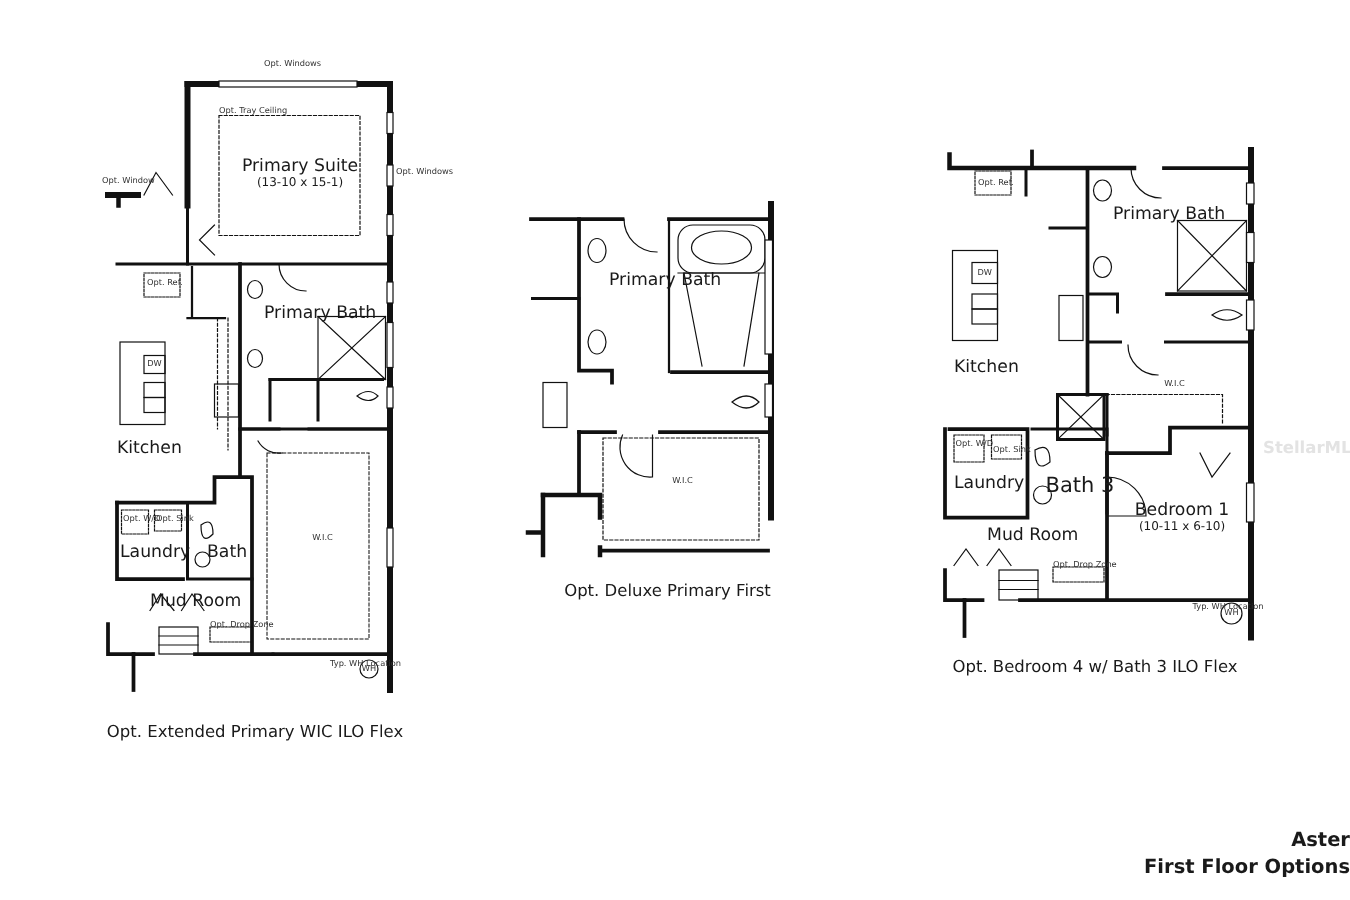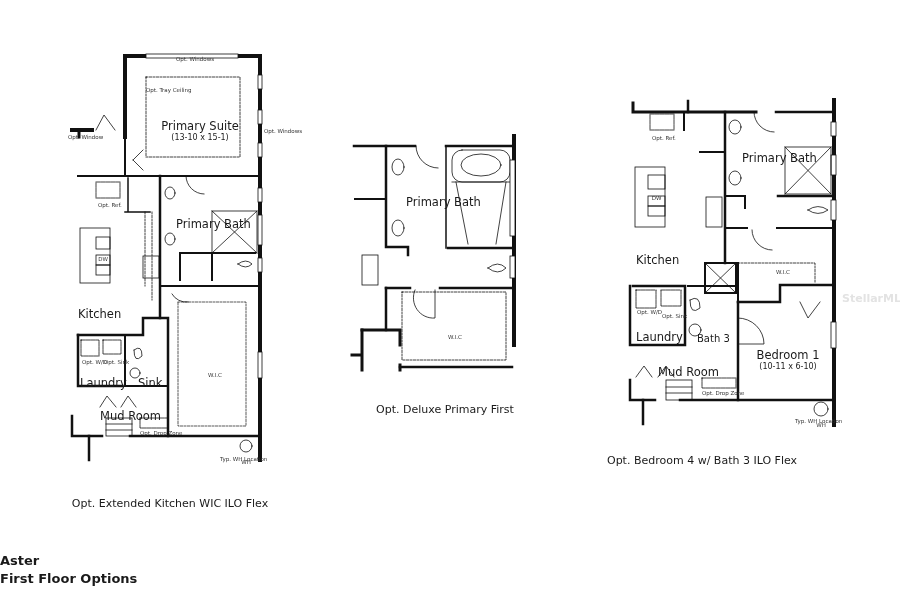--- a/index.html
+++ b/index.html
@@ -1,23 +1,23 @@
 <!DOCTYPE html>
 <html><head>
 <meta charset="utf-8">
 <style>
   html, body { margin:0; padding:0; background:#ffffff; }
   body { width:900px; height:600px; position:relative; overflow:hidden; font-family:"Liberation Sans", sans-serif; color:#1a1a1a; }
   svg { position:absolute; left:0; top:0; }
-  .lbl { position:absolute; white-space:nowrap; font-family:"DejaVu Sans", sans-serif; color:#1a1a1a; line-height:1.1; text-align:center;margin-top:16px; }
+  .lbl { position:absolute; white-space:nowrap; font-family:"DejaVu Sans", sans-serif; color:#1a1a1a; line-height:1.1; text-align:center; }
   .room { font-size:11.5px; }
   .room-sm { font-size:8px; }
   .tiny { font-size:5.5px; color:#333; }
   .caption { font-size:11px; }
-  .title { position:absolute; left:0; width:900px; text-align:left; font-family:"DejaVu Sans", sans-serif; font-weight:bold; font-size:13px; line-height:17px; }
+  .title { position:absolute; left:0; width:900px; text-align:right; font-family:"DejaVu Sans", sans-serif; font-weight:bold; font-size:13px; line-height:17px; }
   .wm { position:absolute; font-size:11px; color:#e3e3e3; font-family:"DejaVu Sans", sans-serif; font-weight:bold; }
 </style>
 </head>
 <body>
 
 <svg width="900" height="600">
   <g fill="none" stroke="#111" stroke-linecap="square">
 
     <g>
 
@@ -216,49 +216,49 @@
   <div class="lbl tiny" style="left:68px;top:118px;width:28px;">Opt. Window</div>
   <div class="lbl tiny" style="left:264px;top:112px;width:30px;">Opt. Windows</div>
   <div class="lbl tiny" style="left:98px;top:186px;width:20px;">Opt. Ref.</div>
   <div class="lbl room" style="left:176px;top:202px;width:40px;">Primary Bath</div>
   <div class="lbl tiny" style="left:96px;top:240px;width:14px;">DW</div>
   <div class="lbl room" style="left:78px;top:292px;text-align:left;">Kitchen</div>
   <div class="lbl tiny" style="left:200px;top:356px;width:30px;">W.I.C</div>
   <div class="lbl tiny" style="left:82px;top:343px;width:16px;">Opt. W/D</div>
   <div class="lbl tiny" style="left:104px;top:343px;width:16px;">Opt. Sink</div>
   <div class="lbl room" style="left:80px;top:361px;text-align:left;">Laundry</div>
-  <div class="lbl room" style="left:138px;top:361px;text-align:left;">Sink</div>
+  <div class="lbl room" style="left:138px;top:361px;text-align:left;">Bath</div>
   <div class="lbl room" style="left:100px;top:394px;text-align:left;">Mud Room</div>
   <div class="lbl tiny" style="left:140px;top:414px;width:28px;">Opt. Drop Zone</div>
   <div class="lbl tiny" style="left:220px;top:440px;width:22px;">Typ. WH Location</div>
   <div class="lbl tiny" style="left:240px;top:443px;width:12px;">WH</div>
-  <div class="lbl caption" style="left:60px;top:482px;width:220px;">Opt. Extended Kitchen WIC ILO Flex</div>
+  <div class="lbl caption" style="left:60px;top:482px;width:220px;">Opt. Extended Primary WIC ILO Flex</div>
 </div>
 
 <div>
   <div class="lbl room" style="left:406px;top:180px;width:52px;">Primary Bath</div>
   <div class="lbl tiny" style="left:440px;top:318px;width:30px;">W.I.C</div>
   <div class="lbl caption" style="left:350px;top:388px;width:190px;">Opt. Deluxe Primary First</div>
 </div>
 
 <div>
   <div class="lbl tiny" style="left:652px;top:119px;width:20px;">Opt. Ref.</div>
   <div class="lbl room" style="left:742px;top:136px;width:46px;">Primary Bath</div>
   <div class="lbl tiny" style="left:648px;top:179px;width:17px;">DW</div>
   <div class="lbl room" style="left:636px;top:238px;text-align:left;">Kitchen</div>
   <div class="lbl tiny" style="left:768px;top:253px;width:30px;">W.I.C</div>
   <div class="lbl tiny" style="left:637px;top:293px;width:18px;">Opt. W/D</div>
   <div class="lbl tiny" style="left:662px;top:297px;width:18px;">Opt. Sink</div>
   <div class="lbl room" style="left:636px;top:315px;text-align:left;">Laundry</div>
-  <div class="lbl room-sm" style="left:697px;top:317px;text-align:left;font-size:10px;">Bath 3</div>
+  <div class="lbl room-sm" style="left:697px;top:317px;text-align:left;font-size:14px;">Bath 3</div>
   <div class="lbl room" style="left:752px;top:333px;width:72px;">Bedroom 1</div>
   <div class="lbl room-sm" style="left:752px;top:347px;width:72px;">(10-11 x 6-10)</div>
   <div class="lbl room" style="left:658px;top:350px;text-align:left;">Mud Room</div>
   <div class="lbl tiny" style="left:702px;top:374px;width:34px;">Opt. Drop Zone</div>
   <div class="lbl tiny" style="left:795px;top:402px;width:22px;">Typ. WH Location</div>
   <div class="lbl tiny" style="left:815px;top:406px;width:12px;">WH</div>
-  <div class="lbl caption" style="left:592px;top:439px;width:220px;">Opt. Bedroom 4 w/ Bath 3 ILO Flex</div>
+  <div class="lbl caption" style="left:620px;top:439px;width:220px;">Opt. Bedroom 4 w/ Bath 3 ILO Flex</div>
 </div>
 
 <div class="wm" style="left:842px;top:292px;">StellarMLS</div>
 
 <div class="title" style="top:552px;">Aster</div>
 <div class="title" style="top:570px;">First Floor Options</div>
 
 </body></html>

